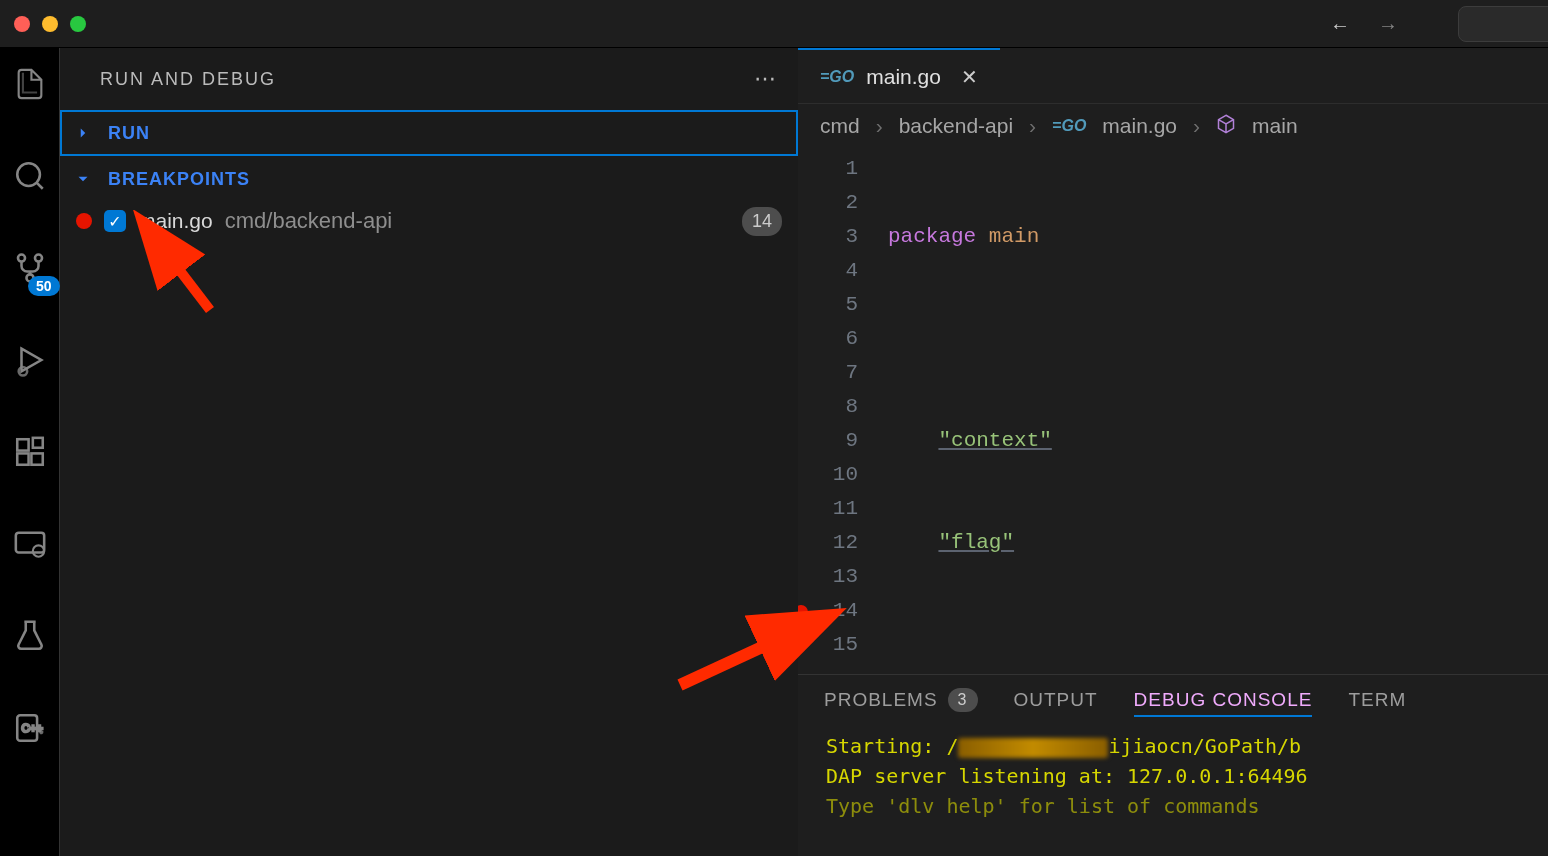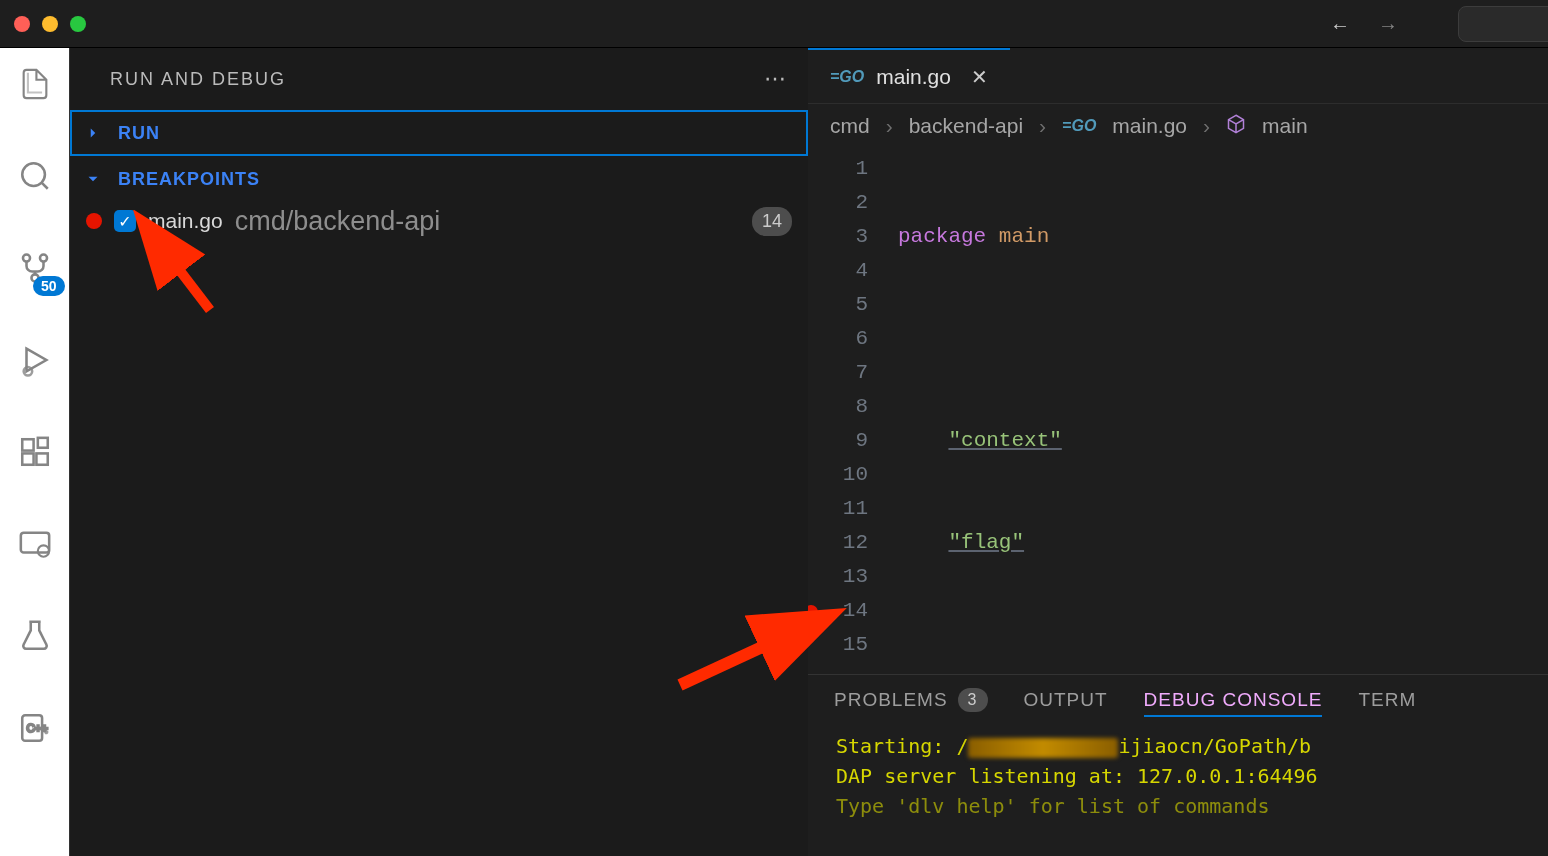--- a/index.html
+++ b/index.html
@@ -37,22 +37,22 @@
 .searchbar {
   width: 390px;
   height: 36px;
   background: #2a2a2a;
   border: 1px solid #3c3c3c;
   border-radius: 8px;
   margin-right: -300px;
 }
 .main-layout { display: flex; height: calc(100% - 48px); }
 .activity-bar {
-  width: 70px;
-  background: #ffffff;
+  width: 60px;
+  background: #000000;
   border-right: 1px solid #333;
   display: flex;
   flex-direction: column;
   align-items: center;
   padding-top: 18px;
   gap: 56px;
 }
 .activity-icon {
   width: 36px;
   height: 36px;
@@ -118,21 +118,21 @@
 }
 .bp-dot { width: 16px; height: 16px; background: #e51400; border-radius: 50%; }
 .bp-check {
   width: 22px; height: 22px;
   background: #0078d4;
   border-radius: 5px;
   display: flex; align-items: center; justify-content: center;
   color: #fff; font-size: 16px;
 }
 .bp-file { font-size: 21px; color: #d9d9d9; }
-.bp-path { font-size: 27px; color: #8e8e8e; }
+.bp-path { font-size: 22px; color: #8e8e8e; }
 .bp-line-badge {
   margin-left: auto;
   background: #4d4d4d;
   color: #cccccc;
   border-radius: 14px;
   padding: 4px 10px;
   font-size: 18px;
 }
 .editor-area {
   flex: 1;

